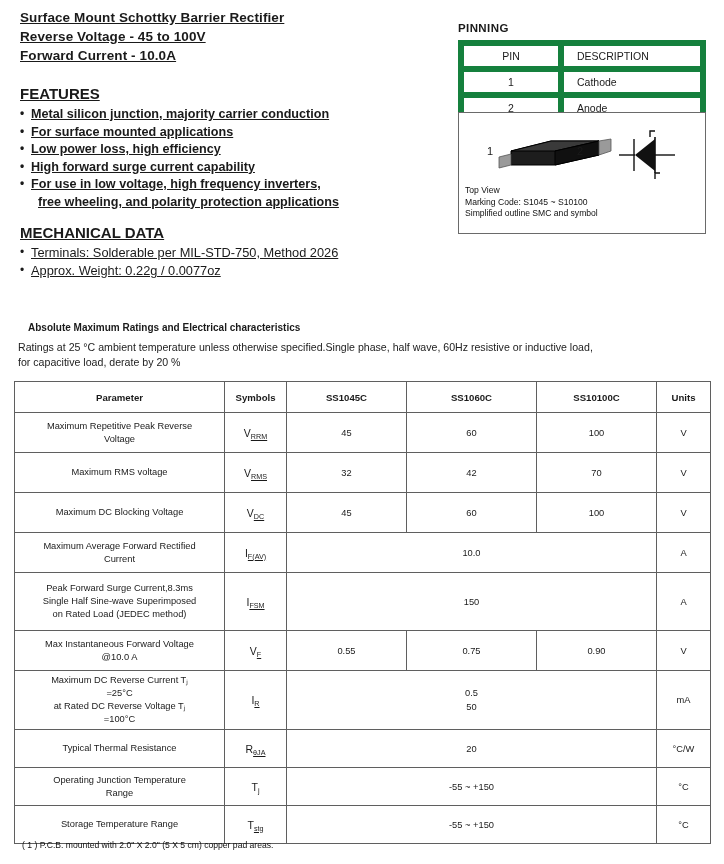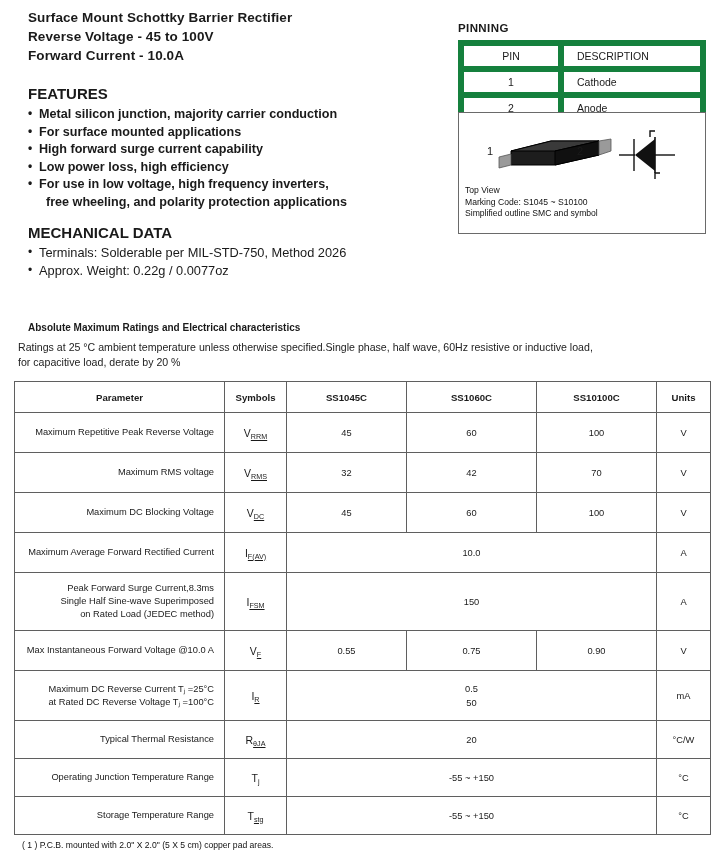--- a/index.html
+++ b/index.html
@@ -18,23 +18,24 @@
   .page {
     position: relative;
     width: 724px;
     height: 864px;
     padding: 0;
   }
 
   
   .header {
     position: absolute;
-    left: 28px;
+    left: 20px;
     top: 8px;
     width: 430px;
+    text-decoration: underline;
   }
   .title-line {
     font-size: 13.5px;
     font-weight: bold;
     line-height: 19px;
     letter-spacing: 0.1px;
   }
   .features-head {
     font-size: 15px;
     font-weight: bold;
@@ -185,22 +186,22 @@
     font-weight: normal;
     vertical-align: middle;
   }
   table.main th {
     text-align: center;
     font-weight: bold;
     font-size: 9.6px;
     height: 28px;
   }
   td.param {
-    text-align: right;
-    padding: 3px 10px;
+    text-align: center;
+    padding: 3px 24px;
     line-height: 13px;
   }
   td.sym, td.val, td.unit {
     text-align: center;
   }
   .sub { font-size: 7.2px; vertical-align: baseline; position: relative; top: 2px; text-decoration: underline; }
   .symtxt { font-size: 10.5px; }
   .valtxt { font-size: 10.5px; }
   .unittxt { font-size: 10px; }
   .two-line { line-height: 14px; }
@@ -220,22 +221,22 @@
 
   <div class="header">
     <div class="title-line">Surface Mount Schottky Barrier Rectifier</div>
     <div class="title-line">Reverse Voltage - 45 to 100V</div>
     <div class="title-line">Forward Current - 10.0A</div>
 
     <div class="features-head">FEATURES</div>
     <ul class="bullet-list">
       <li class="bul">Metal silicon junction, majority carrier conduction</li>
       <li class="bul">For surface mounted applications</li>
+      <li class="bul">Low power loss, high efficiency</li>
       <li class="bul">High forward surge current capability</li>
-      <li class="bul">Low power loss, high efficiency</li>
       <li class="bul">For use in low voltage, high frequency inverters,</li>
       <li class="cont">free wheeling, and polarity protection applications</li>
     </ul>
 
     <div class="mech-head">MECHANICAL DATA</div>
     <ul class="mech-list">
       <li>Terminals: Solderable per MIL-STD-750, Method 2026</li>
       <li>Approx. Weight:  0.22g / 0.0077oz</li>
     </ul>
   </div>

